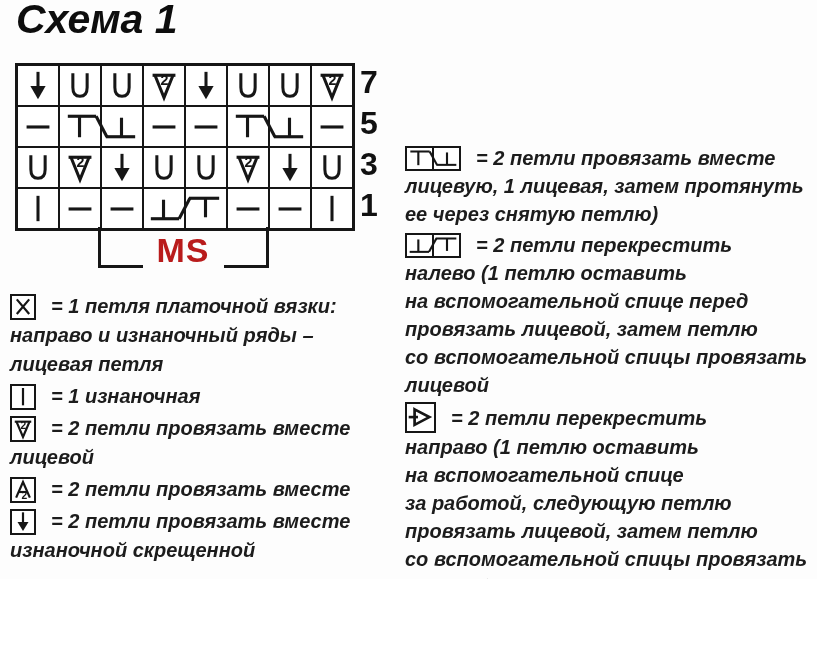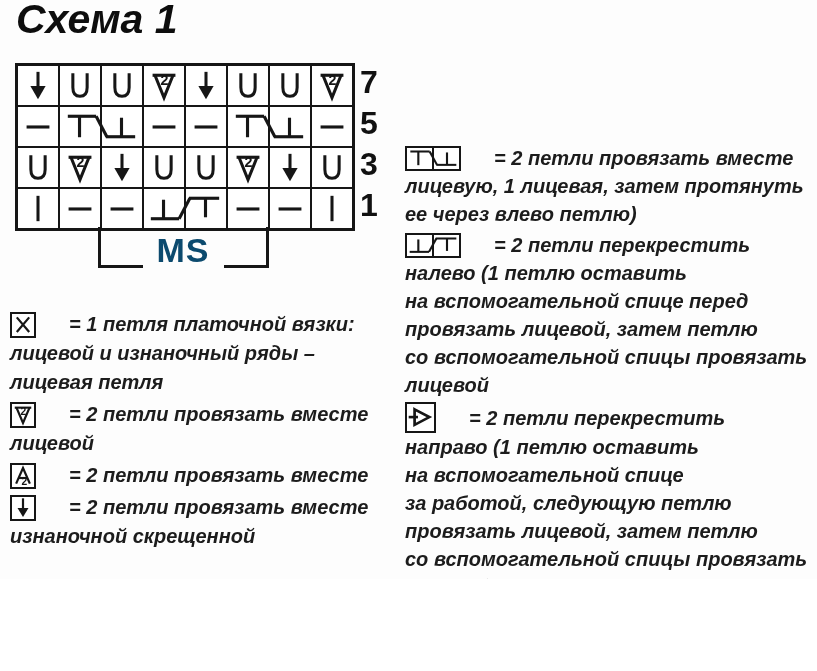--- a/index.html
+++ b/index.html
@@ -35,29 +35,29 @@
     font-size:15px; text-anchor:middle;
     font-family:"Liberation Sans","DejaVu Sans",sans-serif;
   }
   
   .rownums{position:absolute; left:360px; top:62px;}
   .rownum{height:41px; display:flex; align-items:center; font-size:32px; font-weight:700; font-style:normal; color:#111;}
   
   .br{position:absolute; background:var(--ink);}
   .ms{
     position:absolute; left:138px; top:231px; width:90px; text-align:center;
-    font-size:34px; font-weight:700; color:#0c4a6e; letter-spacing:1px;
+    font-size:34px; font-weight:700; color:#b91c1c; letter-spacing:1px;
   }
   
   .legend{position:absolute; font-weight:700; font-style:italic; color:#1c1c1c; white-space:nowrap;}
-  .legend-left {left:10px;  top:310px; width:395px; font-size:20px; line-height:29px;}
+  .legend-left {left:10px;  top:292px; width:395px; font-size:20px; line-height:29px;}
   .legend-right{left:405px; top:144px; width:412px; font-size:20px; line-height:28px;}
   .legend-left  .litem{margin-bottom:3px;}
   .legend-right .litem{margin-bottom:3px;}
-  .lrow{display:flex; align-items:center; gap:33px;}
+  .lrow{display:flex; align-items:center; gap:15px;}
   .symbox{
     flex:0 0 auto; position:relative; box-sizing:border-box;
     width:26px; height:26px; border:2.6px solid var(--ink); background:#fff;
   }
   .symbox svg{position:absolute; inset:0; width:100%; height:100%; z-index:1;}
   .symbox.w2{width:56px; height:25px;}
   .symbox.w2::before{
     content:""; position:absolute; top:0; bottom:0; left:calc(50% - 0.6px);
     width:1.2px; background:var(--ink); z-index:0;
   }
@@ -261,22 +261,32 @@
   <div id="legend-left" class="legend legend-left">
       <div class="litem">
         <div class="lrow">
           <span class="symbox">
             <svg class="sym" viewBox="5 4 32 33" preserveAspectRatio="none" xmlns="http://www.w3.org/2000/svg">
               <path d="M12 9 L30 31 M30 9 L12 31"></path>
             </svg>
           </span>
           <span class="ltext">= 1 петля платочной вязки:</span>
         </div>
-        <div class="lcont">лицевой и изнаночный ряды –</div>
+        <div class="lcont">направо и изнаночный ряды –</div>
         <div class="lcont">лицевая петля</div>
+      </div>
+      <div class="litem">
+        <div class="lrow">
+          <span class="symbox">
+            <svg class="sym" viewBox="5 4 32 33" preserveAspectRatio="none" xmlns="http://www.w3.org/2000/svg">
+              <line x1="21" y1="7" x2="21" y2="33" stroke-width="4"></line>
+            </svg>
+          </span>
+          <span class="ltext">= 1 изнаночная</span>
+        </div>
       </div>
       <div class="litem">
         <div class="lrow">
           <span class="symbox">
             <svg class="sym" viewBox="5 4 32 33" preserveAspectRatio="none" xmlns="http://www.w3.org/2000/svg">
               <line x1="9" y1="9.5" x2="33" y2="9.5"></line>
               <path d="M11.5 9.5 L21 32.5 L30.5 9.5"></path>
               <text x="21.5" y="20">2</text>
             </svg>
           </span>
@@ -317,21 +327,21 @@
               <line x1="8" y1="9.5" x2="37" y2="9.5"></line>
               <line x1="20" y1="9.5" x2="20" y2="31"></line>
               <line x1="37" y1="9.5" x2="48" y2="30.5" stroke-width="4"></line>
               <line x1="47" y1="30.5" x2="77" y2="30.5"></line>
               <line x1="63" y1="30.5" x2="63" y2="11"></line>
             </svg>
           </span>
           <span class="ltext">= 2 петли провязать вместе</span>
         </div>
         <div class="lcont">лицевую, 1 лицевая, затем протянуть</div>
-        <div class="lcont">ее через влево петлю)</div>
+        <div class="lcont">ее через снятую петлю)</div>
       </div>
       <div class="litem">
         <div class="lrow">
           <span class="symbox w2">
             <svg class="sym" viewBox="3 4 78 33" preserveAspectRatio="none" xmlns="http://www.w3.org/2000/svg">
               <line x1="7" y1="30.5" x2="36" y2="30.5"></line>
               <line x1="20" y1="30.5" x2="20" y2="11"></line>
               <line x1="36" y1="30.5" x2="47" y2="9.5" stroke-width="4"></line>
               <line x1="46" y1="9.5" x2="77" y2="9.5"></line>
               <line x1="63" y1="9.5" x2="63" y2="29"></line>

